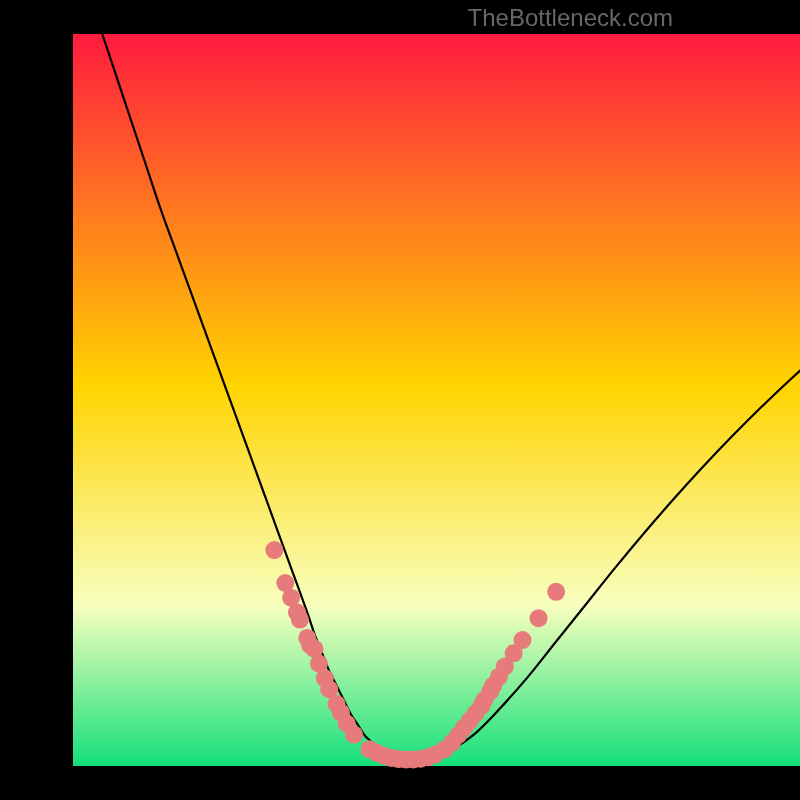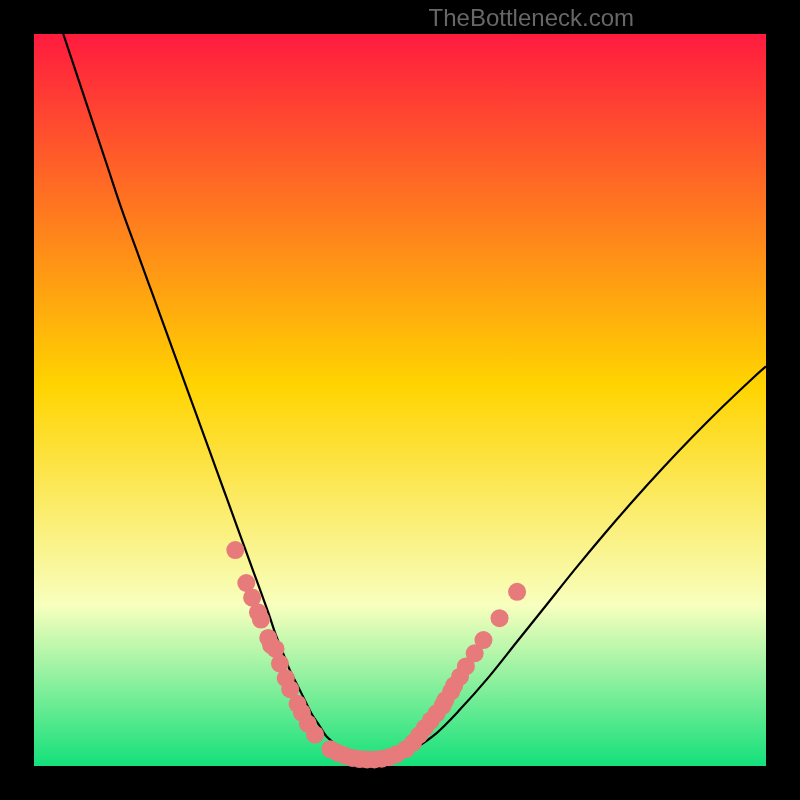--- a/index.html
+++ b/index.html
@@ -7,20 +7,21 @@
     padding: 0;
     width: 800px;
     height: 800px;
     background: #000;
     overflow: hidden;
   }
   .stage {
     position: relative;
     width: 644px;
     height: 800px;
+    padding-left: 39px;
   }
   svg {
     display: block;
   }
   .watermark {
     position: absolute;
     top: 4px;
     right: 10px;
     font-family: Arial, Helvetica, sans-serif;
     font-size: 24px;

